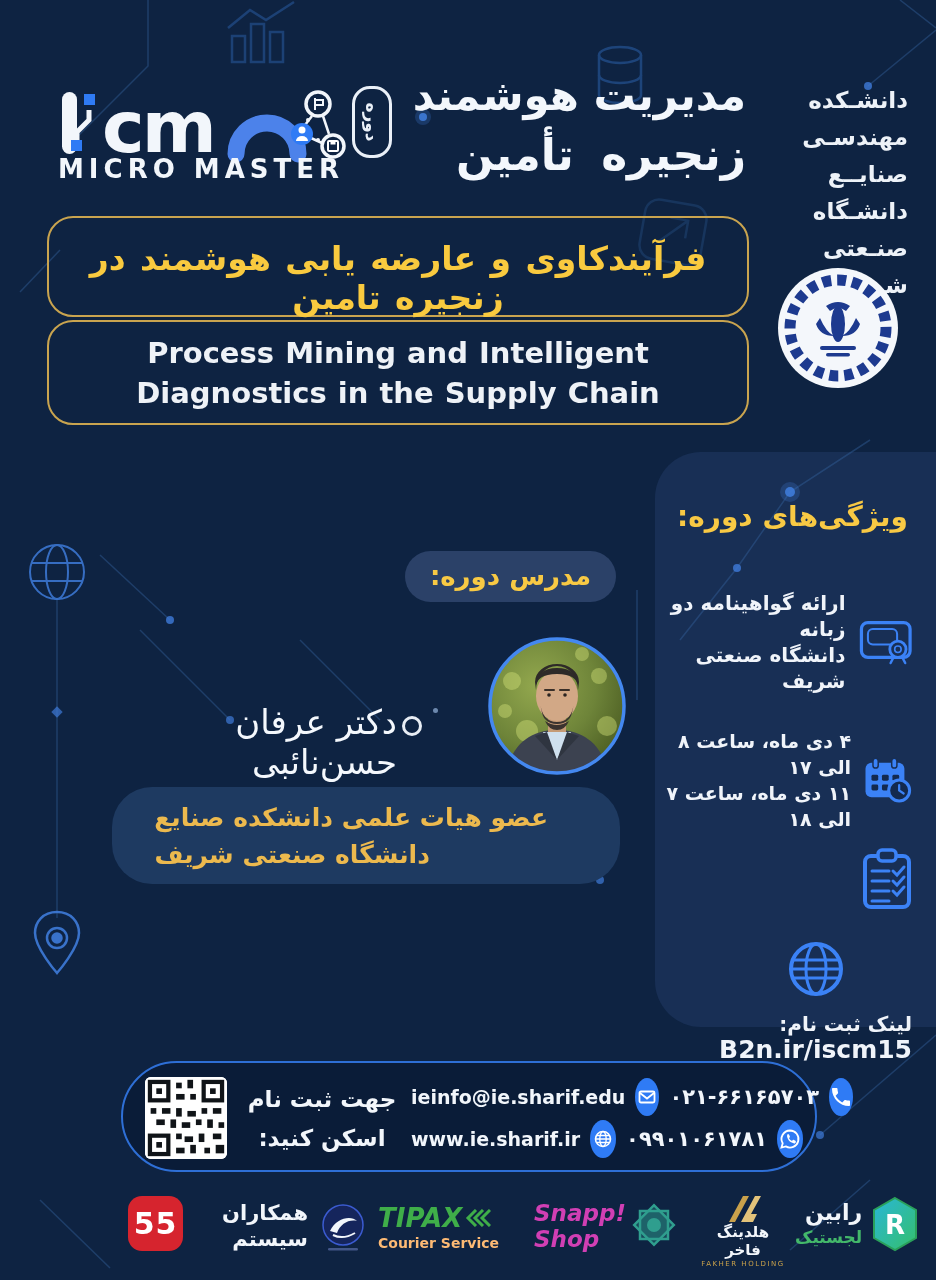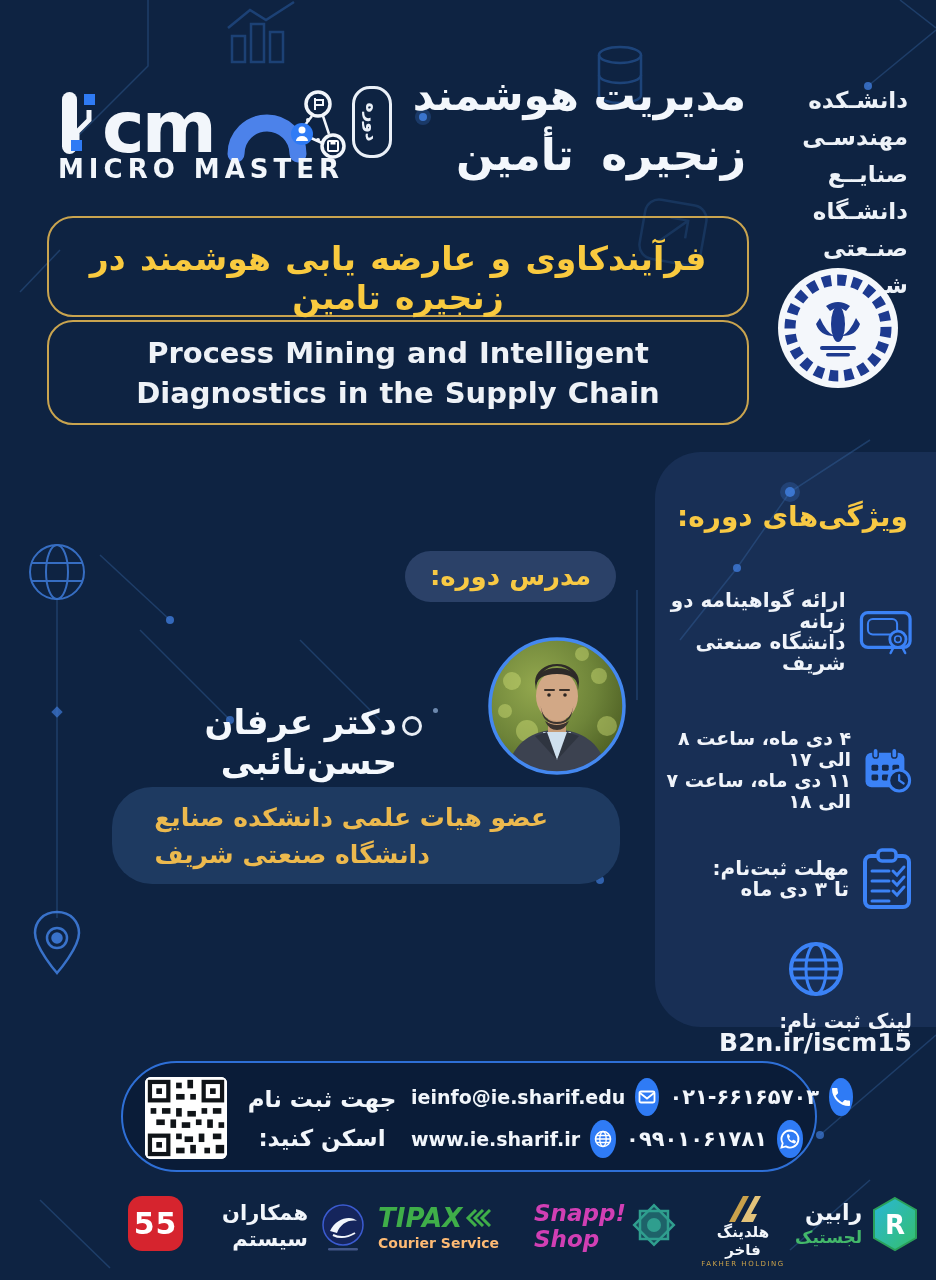--- a/index.html
+++ b/index.html
@@ -30,32 +30,32 @@
   #box-fa div{font-size:33px;font-weight:bold;color:#F9CA3F;word-spacing:3px;margin-top:23px;}
   #box-en{top:320px;height:105px;}
   #box-en div{font-size:29px;font-weight:bold;color:#EEF2F7;line-height:40px;word-spacing:1px;}
 
   
   #panel{left:655px;top:452px;width:281px;height:575px;background:#182F55;
          border-radius:46px 0 0 46px;}
   #feat-heading{position:absolute;right:28px;top:48px;font-size:28px;font-weight:bold;color:#F8C944;}
   .feat{position:absolute;right:24px;display:flex;align-items:center;gap:13px;direction:rtl;
         text-align:right;}
-  .feat .flines{font-size:20px;line-height:21px;font-weight:bold;color:#F0F4FA;}
+  .feat .flines{font-size:20px;line-height:26px;font-weight:bold;color:#F0F4FA;}
   .feat .f-link{font-size:25px;direction:ltr;}
   #feat-1{top:138px;} #feat-2{top:276px;} #feat-3{top:396px;} #feat-4{top:488px;flex-direction:column;}
   #feat-2 .flines{font-size:19px;}
 
   
   #badge{left:405px;top:551px;width:211px;height:51px;background:#2B4168;border-radius:26px;
          text-align:center;line-height:51px;font-size:26px;font-weight:bold;color:#F8C944;}
   #photo{left:487px;top:636px;}
   #o-ring{left:402px;top:716px;width:14px;height:14px;border:3px solid #E8EDF4;border-radius:50%;}
   #o-dot{left:433px;top:708px;width:5px;height:5px;background:rgba(160,190,230,.65);border-radius:50%;}
-  #name{left:98px;top:702px;width:299px;font-size:34px;font-weight:bold;color:#F4F8FD;}
+  #name{left:98px;top:702px;width:299px;font-size:34px;font-weight:normal;color:#F4F8FD;}
   #affil{left:112px;top:787px;width:508px;height:97px;background:#1E3A61;border-radius:40px;
          box-sizing:border-box;padding:12px 72px 0 28px;text-align:right;color:#ECB94E;
          font-size:25px;line-height:37px;font-weight:bold;}
   #affil .l2{padding-right:118px;}
 
   
   #bar{left:121px;top:1061px;width:696px;height:111px;background:#0A1C38;border:2px solid #2E6FD6;
        border-radius:58px;box-sizing:border-box;}
   #qr{position:absolute;left:22px;top:14px;width:82px;height:82px;background:#fff;border-radius:6px;}
   #scan{position:absolute;left:116px;top:17px;width:166px;text-align:center;font-size:23px;
@@ -261,24 +261,20 @@
       <svg width="50" height="62" viewBox="0 0 50 62">
         <rect x="3" y="8" width="44" height="51" rx="6" stroke="#3B82F6" stroke-width="4" fill="none"></rect>
         <rect x="16" y="2" width="18" height="11" rx="4" fill="#182F55" stroke="#3B82F6" stroke-width="3.5"></rect>
         <g stroke="#3B82F6" stroke-width="3" fill="none" stroke-linecap="round">
           <path d="M10,23 h17 M10,33 h17 M10,43 h17 M10,53 h17"></path>
           <path d="M31,23 l4,4 l7,-8"></path>
           <path d="M31,33 l4,4 l7,-8"></path>
           <path d="M31,43 l4,4 l7,-8"></path>
         </g>
       </svg>
-      <div class="flines">
-        <div>مهلت ثبت‌نام:</div>
-        <div>تا ۳ دی ماه</div>
-      </div>
     </div>
 
     <div class="feat" id="feat-4">
       <svg width="58" height="58" viewBox="0 0 58 58">
         <circle cx="29" cy="29" r="25" stroke="#3B82F6" stroke-width="4" fill="none"></circle>
         <ellipse cx="29" cy="29" rx="10" ry="25" stroke="#3B82F6" stroke-width="3" fill="none"></ellipse>
         <path d="M6,20 h46 M4.5,29 h49 M6,38 h46" stroke="#3B82F6" stroke-width="3" fill="none"></path>
       </svg>
       <div class="flines">
         <div>لینک ثبت نام:</div>

